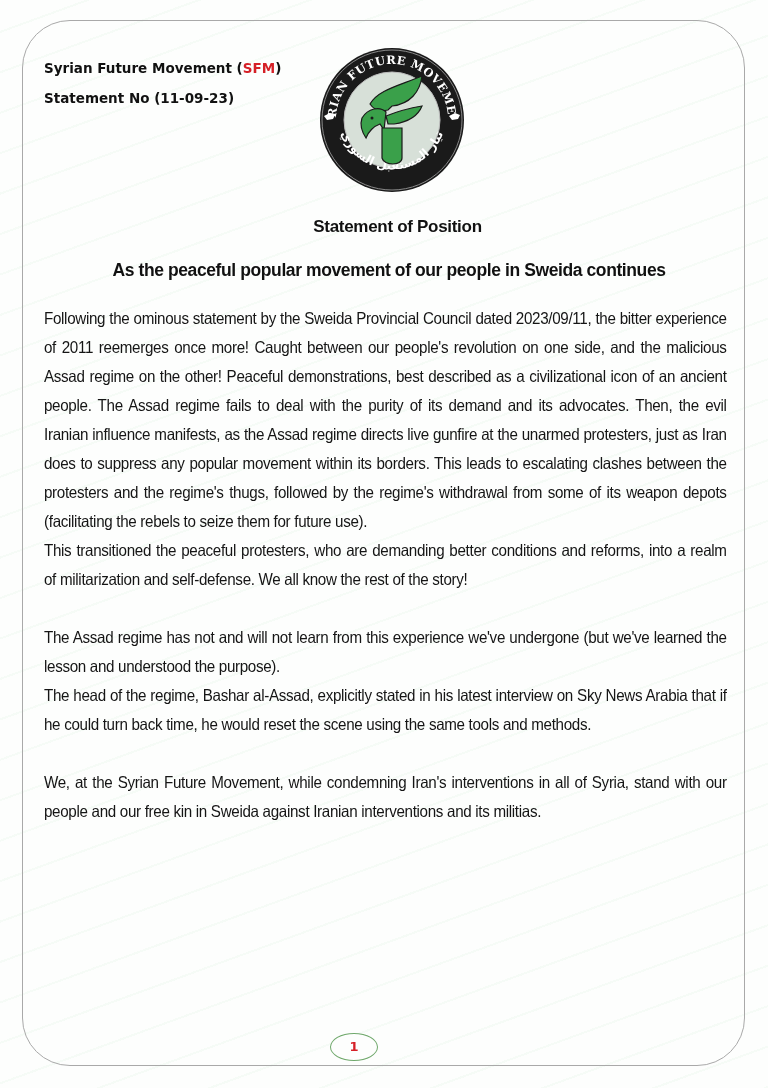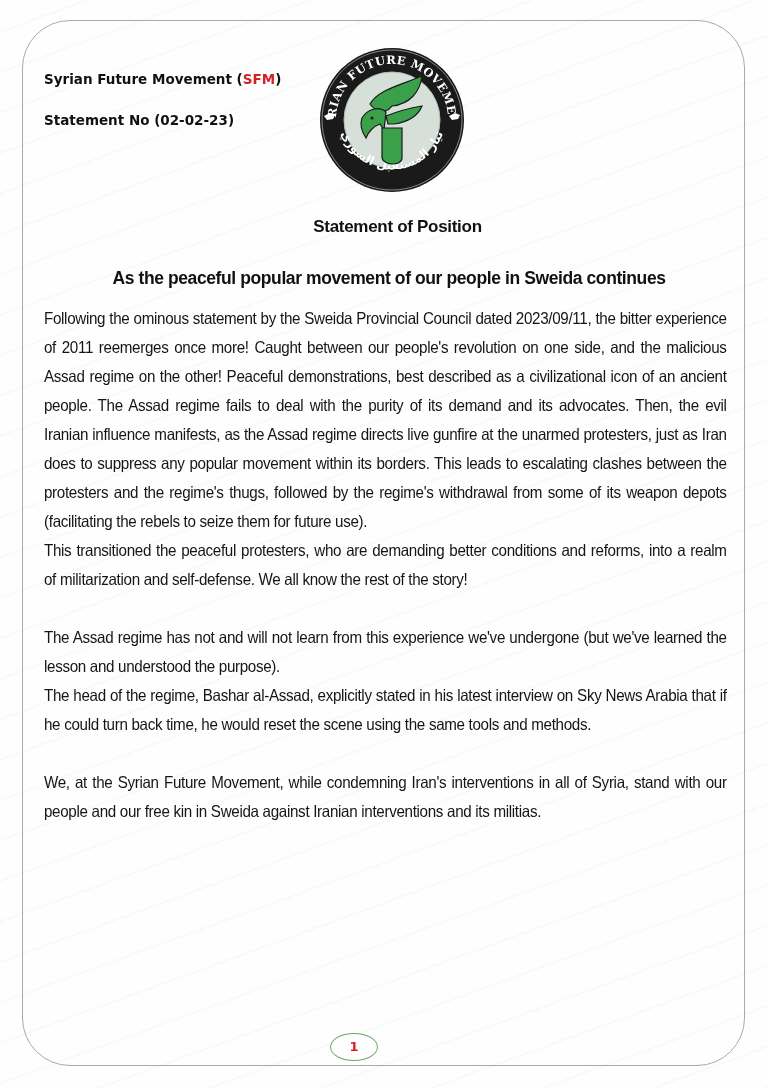--- a/index.html
+++ b/index.html
@@ -44,21 +44,20 @@
       font-weight: bold;
       color: #111;
     }
     .header-block .abbr {
       color: #d52027;
     }
     .header-block .line {
       font-weight: bold;
       color: #111;
       display: block;
-      margin-top: 11px;
     }
     .logo {
       position: absolute;
       left: 318px;
       top: 46px;
       width: 148px;
       height: 148px;
     }
     .title {
       position: absolute;
@@ -69,21 +68,21 @@
       font-weight: bold;
       color: #111;
     }
     .title-1 {
       top: 217px;
       font-size: 17px;
       letter-spacing: -0.3px;
       padding-left: 27px;
     }
     .title-2 {
-      top: 268px;
+      top: 260px;
       font-size: 17.5px;
       letter-spacing: -0.4px;
       padding-left: 10px;
     }
     .body-text {
       position: absolute;
       left: 44px;
       top: 304px;
       width: 682px;
       font-family: "Liberation Sans", sans-serif;
@@ -121,21 +120,21 @@
     }
   </style>
 </head>
 <body>
 
 <div class="watermark"></div>
 <div class="page-frame"></div>
 
 <div class="header-block">
   <span class="line"><span class="org">Syrian Future Movement (</span><span class="abbr">SFM</span><span class="org">)</span></span>
-  <span class="line">Statement No (02-02-23)</span>
+  <span class="line">Statement No (11-09-23)</span>
 </div>
 
 <div class="logo">
   <svg width="148" height="148" viewBox="0 0 148 148">
     <defs>
       <path id="arcTop" d="M 18 74 A 56 56 0 0 1 130 74"></path>
       <path id="arcBottom" d="M 22 84 A 54 54 0 0 0 126 84"></path>
     </defs>
     <circle cx="74" cy="74" r="72" fill="#1a1a1a"></circle>
     <circle cx="74" cy="74" r="70" fill="none" stroke="#888" stroke-width="1"></circle>

